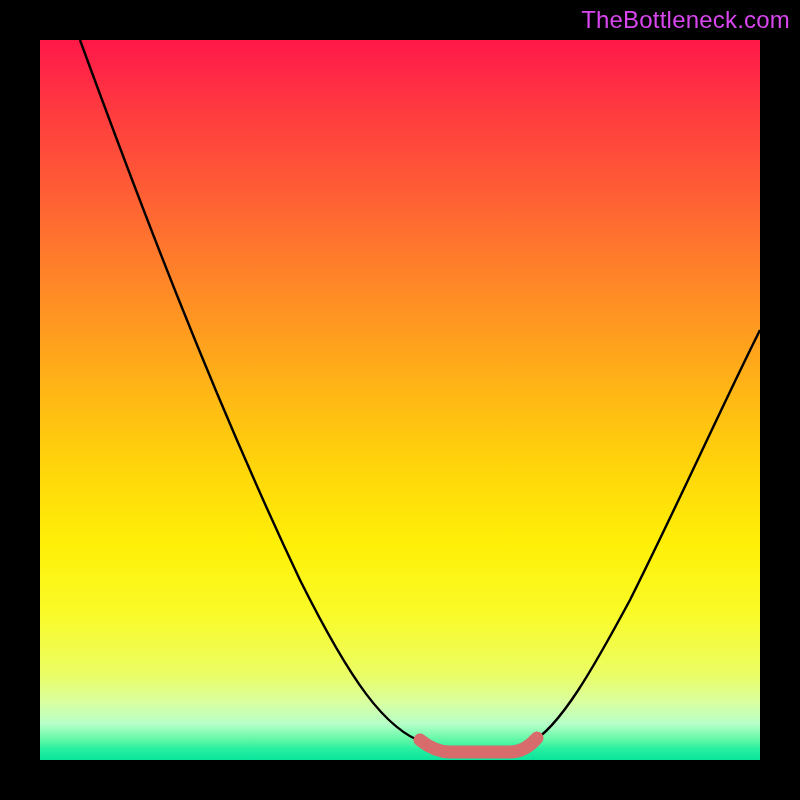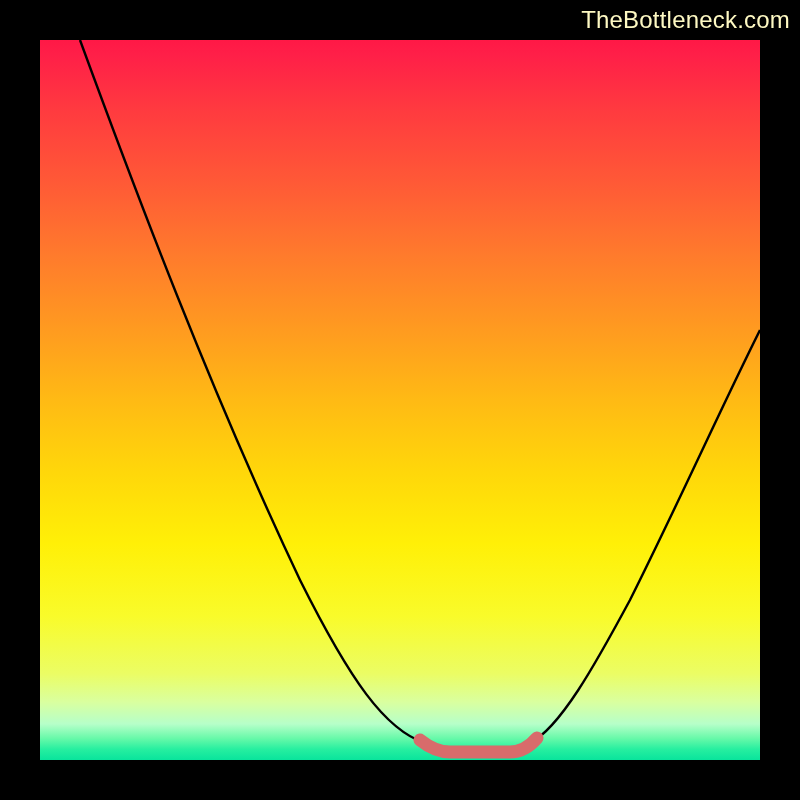--- a/index.html
+++ b/index.html
@@ -16,21 +16,21 @@
     height: 800px;
     background: #000;
   }
   .watermark {
     position: absolute;
     top: 6px;
     right: 10px;
     font-family: Arial, Helvetica, sans-serif;
     font-size: 24px;
     font-weight: 500;
-    color: #fef9c3;
+    color: #d946ef;
     letter-spacing: 0.2px;
     z-index: 10;
   }
   .plot-area {
     position: absolute;
     left: 40px;
     top: 40px;
     width: 720px;
     height: 720px;
     overflow: hidden;

